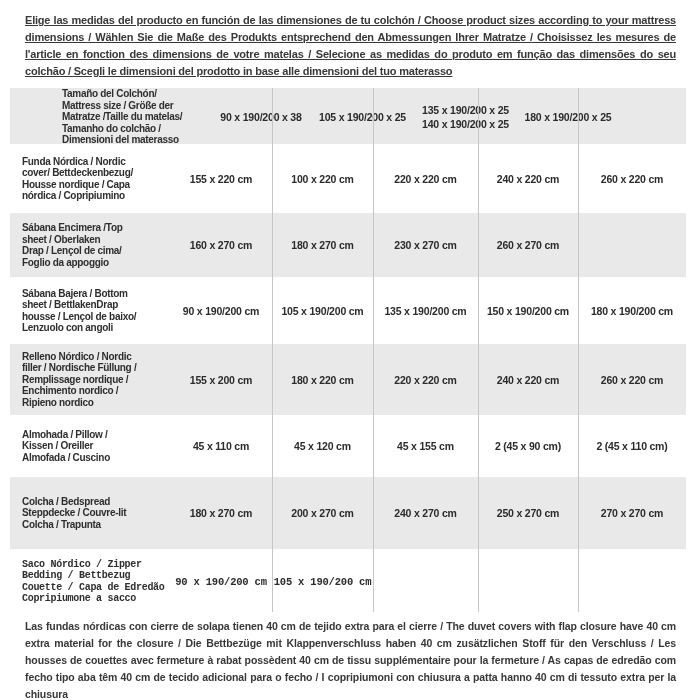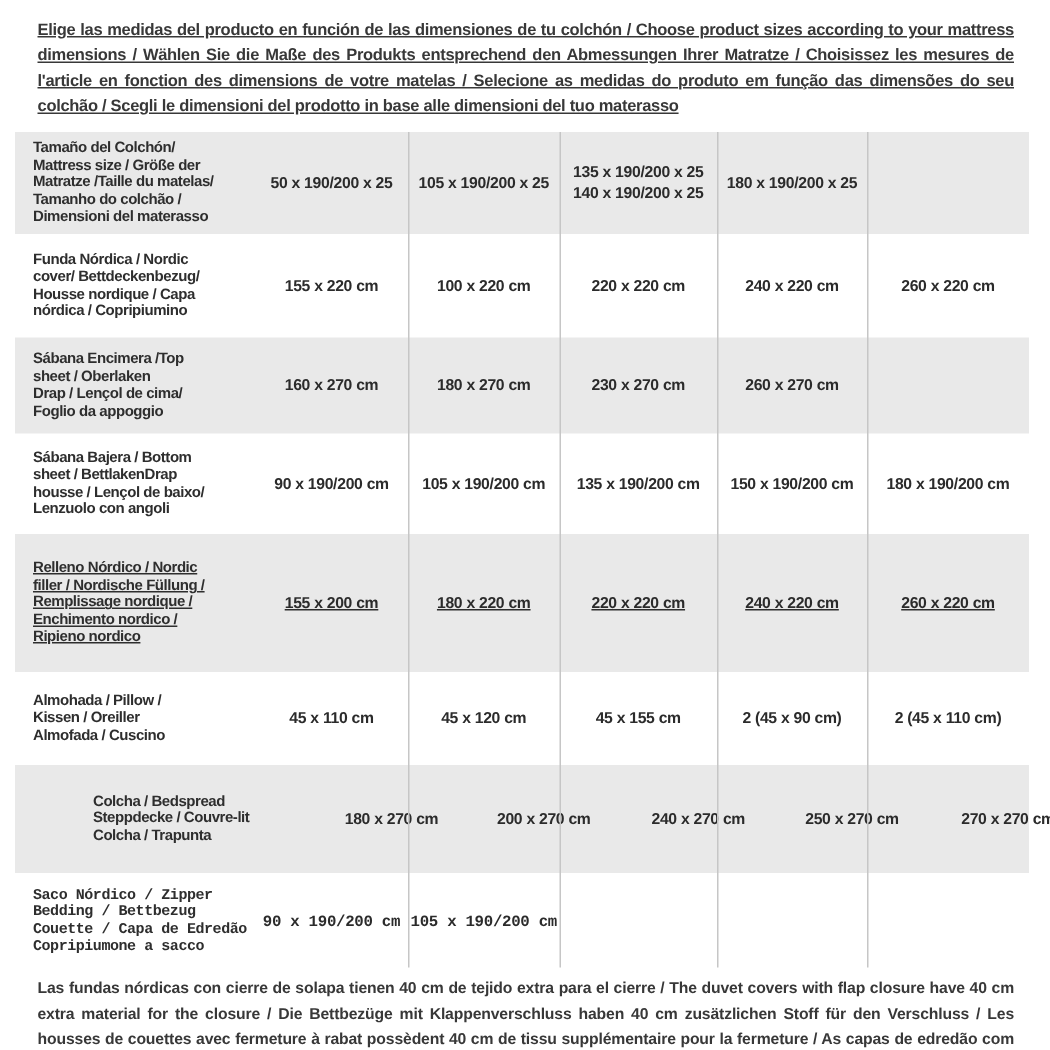--- a/index.html
+++ b/index.html
@@ -29,27 +29,27 @@
     width: 676px;
   }
 
   .row {
     display: grid;
     grid-template-columns: 160px 102px 101px 105px 100px 108px;
     margin-bottom: 2px;
   }
   .row.shade { background: #e9e9e9; }
   .row.plain { background: #ffffff; }
-  .r1 { height: 68px; }
+  .r1 { height: 56px; padding-left: 40px; }
   .r2 { height: 65px; }
   .r3 { height: 64px; }
   .r4 { height: 63px; }
-  .r5 { height: 92px; text-decoration: underline; }
+  .r5 { height: 71px; }
   .r6 { height: 58px; }
-  .r7 { height: 72px; padding-left: 40px; }
+  .r7 { height: 72px; }
   .r8 { height: 61px; font-family: Liberation Mono, monospace; }
 
   .cell {
     display: flex;
     align-items: center;
     white-space: pre-line;
     font-weight: 700;
   }
   .cell.label {
     justify-content: flex-start;
@@ -97,21 +97,21 @@
   <p class="intro">Elige las medidas del producto en función de las dimensiones de tu colchón / Choose product sizes according to your mattress dimensions / Wählen Sie die Maße des Produkts entsprechend den Abmessungen Ihrer Matratze / Choisissez les mesures de l'article en fonction des dimensions de votre matelas / Selecione as medidas do produto em função das dimensões do seu colchão / Scegli le dimensioni del prodotto in base alle dimensioni del tuo materasso</p>
 
   <div class="sizes-table">
 
     <div class="row r1 shade">
       <div class="cell label">Tamaño del Colchón/
 Mattress size / Größe der
 Matratze /Taille du matelas/
 Tamanho do colchão /
 Dimensioni del materasso</div>
-      <div class="cell val">50 x 190/200 x 25</div>
+      <div class="cell val">90 x 190/200 x 38</div>
       <div class="cell val">105 x 190/200 x 25</div>
       <div class="cell val">135 x 190/200 x 25
 140 x 190/200 x 25</div>
       <div class="cell val">180 x 190/200 x 25</div>
     </div>
 
     <div class="row r2 plain">
       <div class="cell label">Funda Nórdica / Nordic
 cover/ Bettdeckenbezug/
 Housse nordique / Capa

